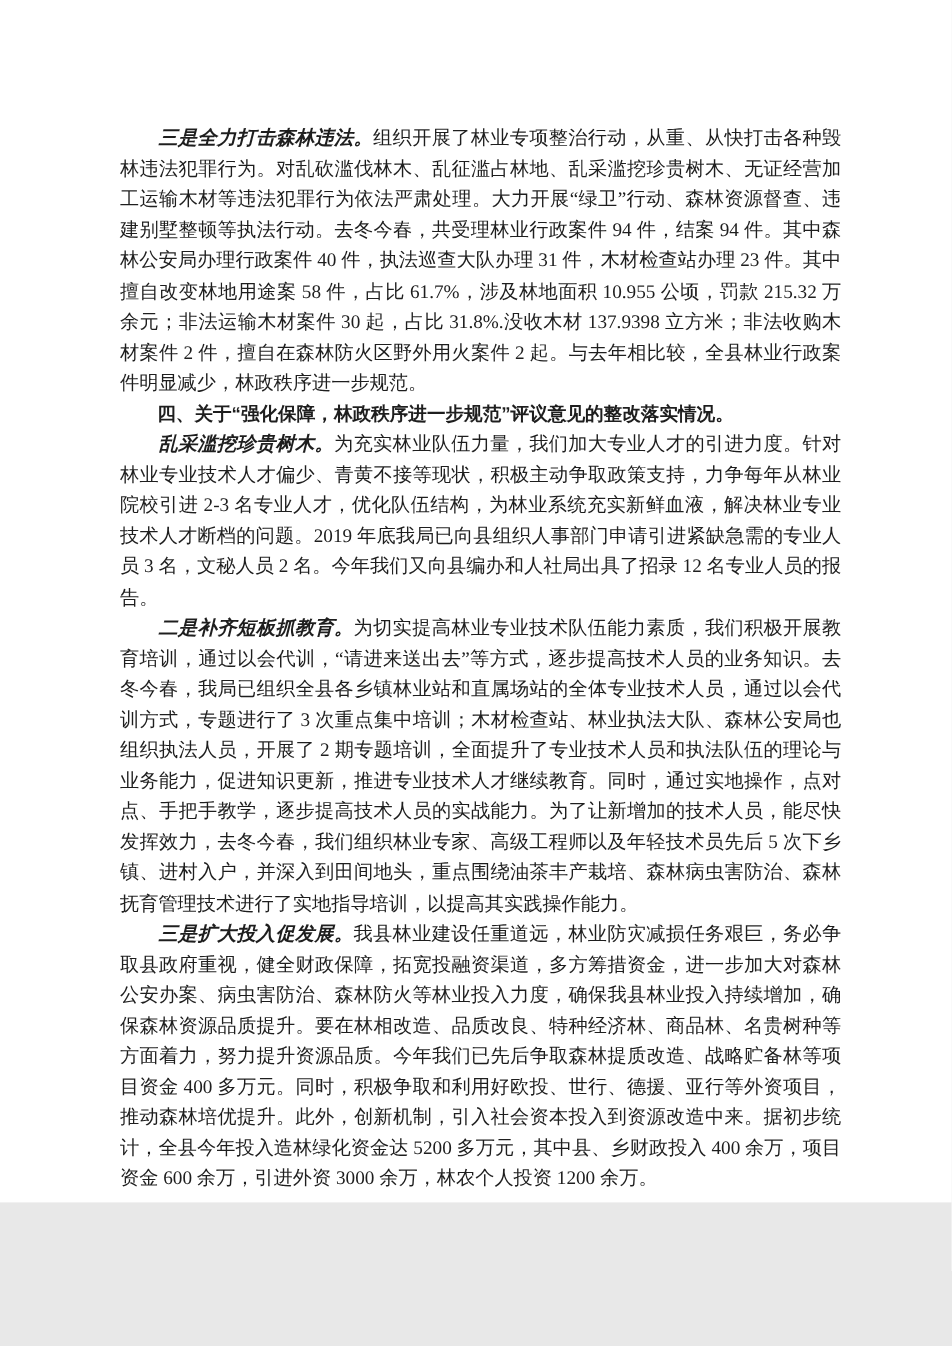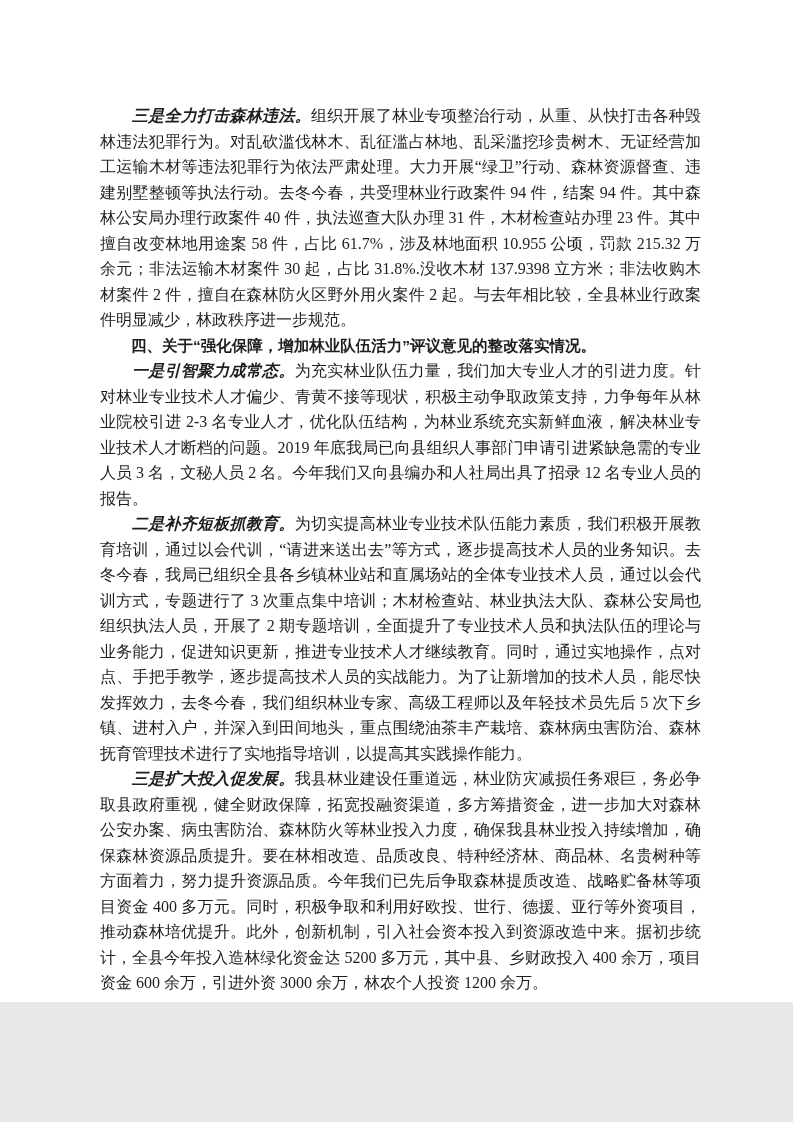--- a/index.html
+++ b/index.html
@@ -59,23 +59,23 @@
   }
 </style>
 </head>
 <body>
 
 <div class="page">
   <main class="content">
 
     <p class="para"><span class="lead">三是全力打击森林违法。</span><span>组织开展了林业专项整治行动，从重、从快打击各种毁林违法犯罪行为。对乱砍滥伐林木、乱征滥占林地、乱采滥挖珍贵树木、无证经营加工运输木材等违法犯罪行为依法严肃处理。大力开展“绿卫”行动、森林资源督查、违建别墅整顿等执法行动。去冬今春，共受理林业行政案件 94 件，结案 94 件。其中森林公安局办理行政案件 40 件，执法巡查大队办理 31 件，木材检查站办理 23 件。其中擅自改变林地用途案 58 件，占比 61.7%，涉及林地面积 10.955 公顷，罚款 215.32 万余元；非法运输木材案件 30 起，占比 31.8%.没收木材 137.9398 立方米；非法收购木材案件 2 件，擅自在森林防火区野外用火案件 2 起。与去年相比较，全县林业行政案件明显减少，林政秩序进一步规范。</span></p>
 
-    <p class="section-heading">四、关于“强化保障，增加林业队伍活力”评议意见的整改落实情况。</p>
+    <p class="section-heading">四、关于“强化保障，林政秩序进一步规范”评议意见的整改落实情况。</p>
 
-    <p class="para"><span class="lead">一是引智聚力成常态。</span><span>为充实林业队伍力量，我们加大专业人才的引进力度。针对林业专业技术人才偏少、青黄不接等现状，积极主动争取政策支持，力争每年从林业院校引进 2-3 名专业人才，优化队伍结构，为林业系统充实新鲜血液，解决林业专业技术人才断档的问题。2019 年底我局已向县组织人事部门申请引进紧缺急需的专业人员 3 名，文秘人员 2 名。今年我们又向县编办和人社局出具了招录 12 名专业人员的报告。</span></p>
+    <p class="para"><span class="lead">乱采滥挖珍贵树木。</span><span>为充实林业队伍力量，我们加大专业人才的引进力度。针对林业专业技术人才偏少、青黄不接等现状，积极主动争取政策支持，力争每年从林业院校引进 2-3 名专业人才，优化队伍结构，为林业系统充实新鲜血液，解决林业专业技术人才断档的问题。2019 年底我局已向县组织人事部门申请引进紧缺急需的专业人员 3 名，文秘人员 2 名。今年我们又向县编办和人社局出具了招录 12 名专业人员的报告。</span></p>
 
     <p class="para"><span class="lead">二是补齐短板抓教育。</span><span>为切实提高林业专业技术队伍能力素质，我们积极开展教育培训，通过以会代训，“请进来送出去”等方式，逐步提高技术人员的业务知识。去冬今春，我局已组织全县各乡镇林业站和直属场站的全体专业技术人员，通过以会代训方式，专题进行了 3 次重点集中培训；木材检查站、林业执法大队、森林公安局也组织执法人员，开展了 2 期专题培训，全面提升了专业技术人员和执法队伍的理论与业务能力，促进知识更新，推进专业技术人才继续教育。同时，通过实地操作，点对点、手把手教学，逐步提高技术人员的实战能力。为了让新增加的技术人员，能尽快发挥效力，去冬今春，我们组织林业专家、高级工程师以及年轻技术员先后 5 次下乡镇、进村入户，并深入到田间地头，重点围绕油茶丰产栽培、森林病虫害防治、森林抚育管理技术进行了实地指导培训，以提高其实践操作能力。</span></p>
 
     <p class="para"><span class="lead">三是扩大投入促发展。</span><span>我县林业建设任重道远，林业防灾减损任务艰巨，务必争取县政府重视，健全财政保障，拓宽投融资渠道，多方筹措资金，进一步加大对森林公安办案、病虫害防治、森林防火等林业投入力度，确保我县林业投入持续增加，确保森林资源品质提升。要在林相改造、品质改良、特种经济林、商品林、名贵树种等方面着力，努力提升资源品质。今年我们已先后争取森林提质改造、战略贮备林等项目资金 400 多万元。同时，积极争取和利用好欧投、世行、德援、亚行等外资项目，推动森林培优提升。此外，创新机制，引入社会资本投入到资源改造中来。据初步统计，全县今年投入造林绿化资金达 5200 多万元，其中县、乡财政投入 400 余万，项目资金 600 余万，引进外资 3000 余万，林农个人投资 1200 余万。</span></p>
 
   </main>
 
   <footer class="page-number">9</footer>
 </div>
 

